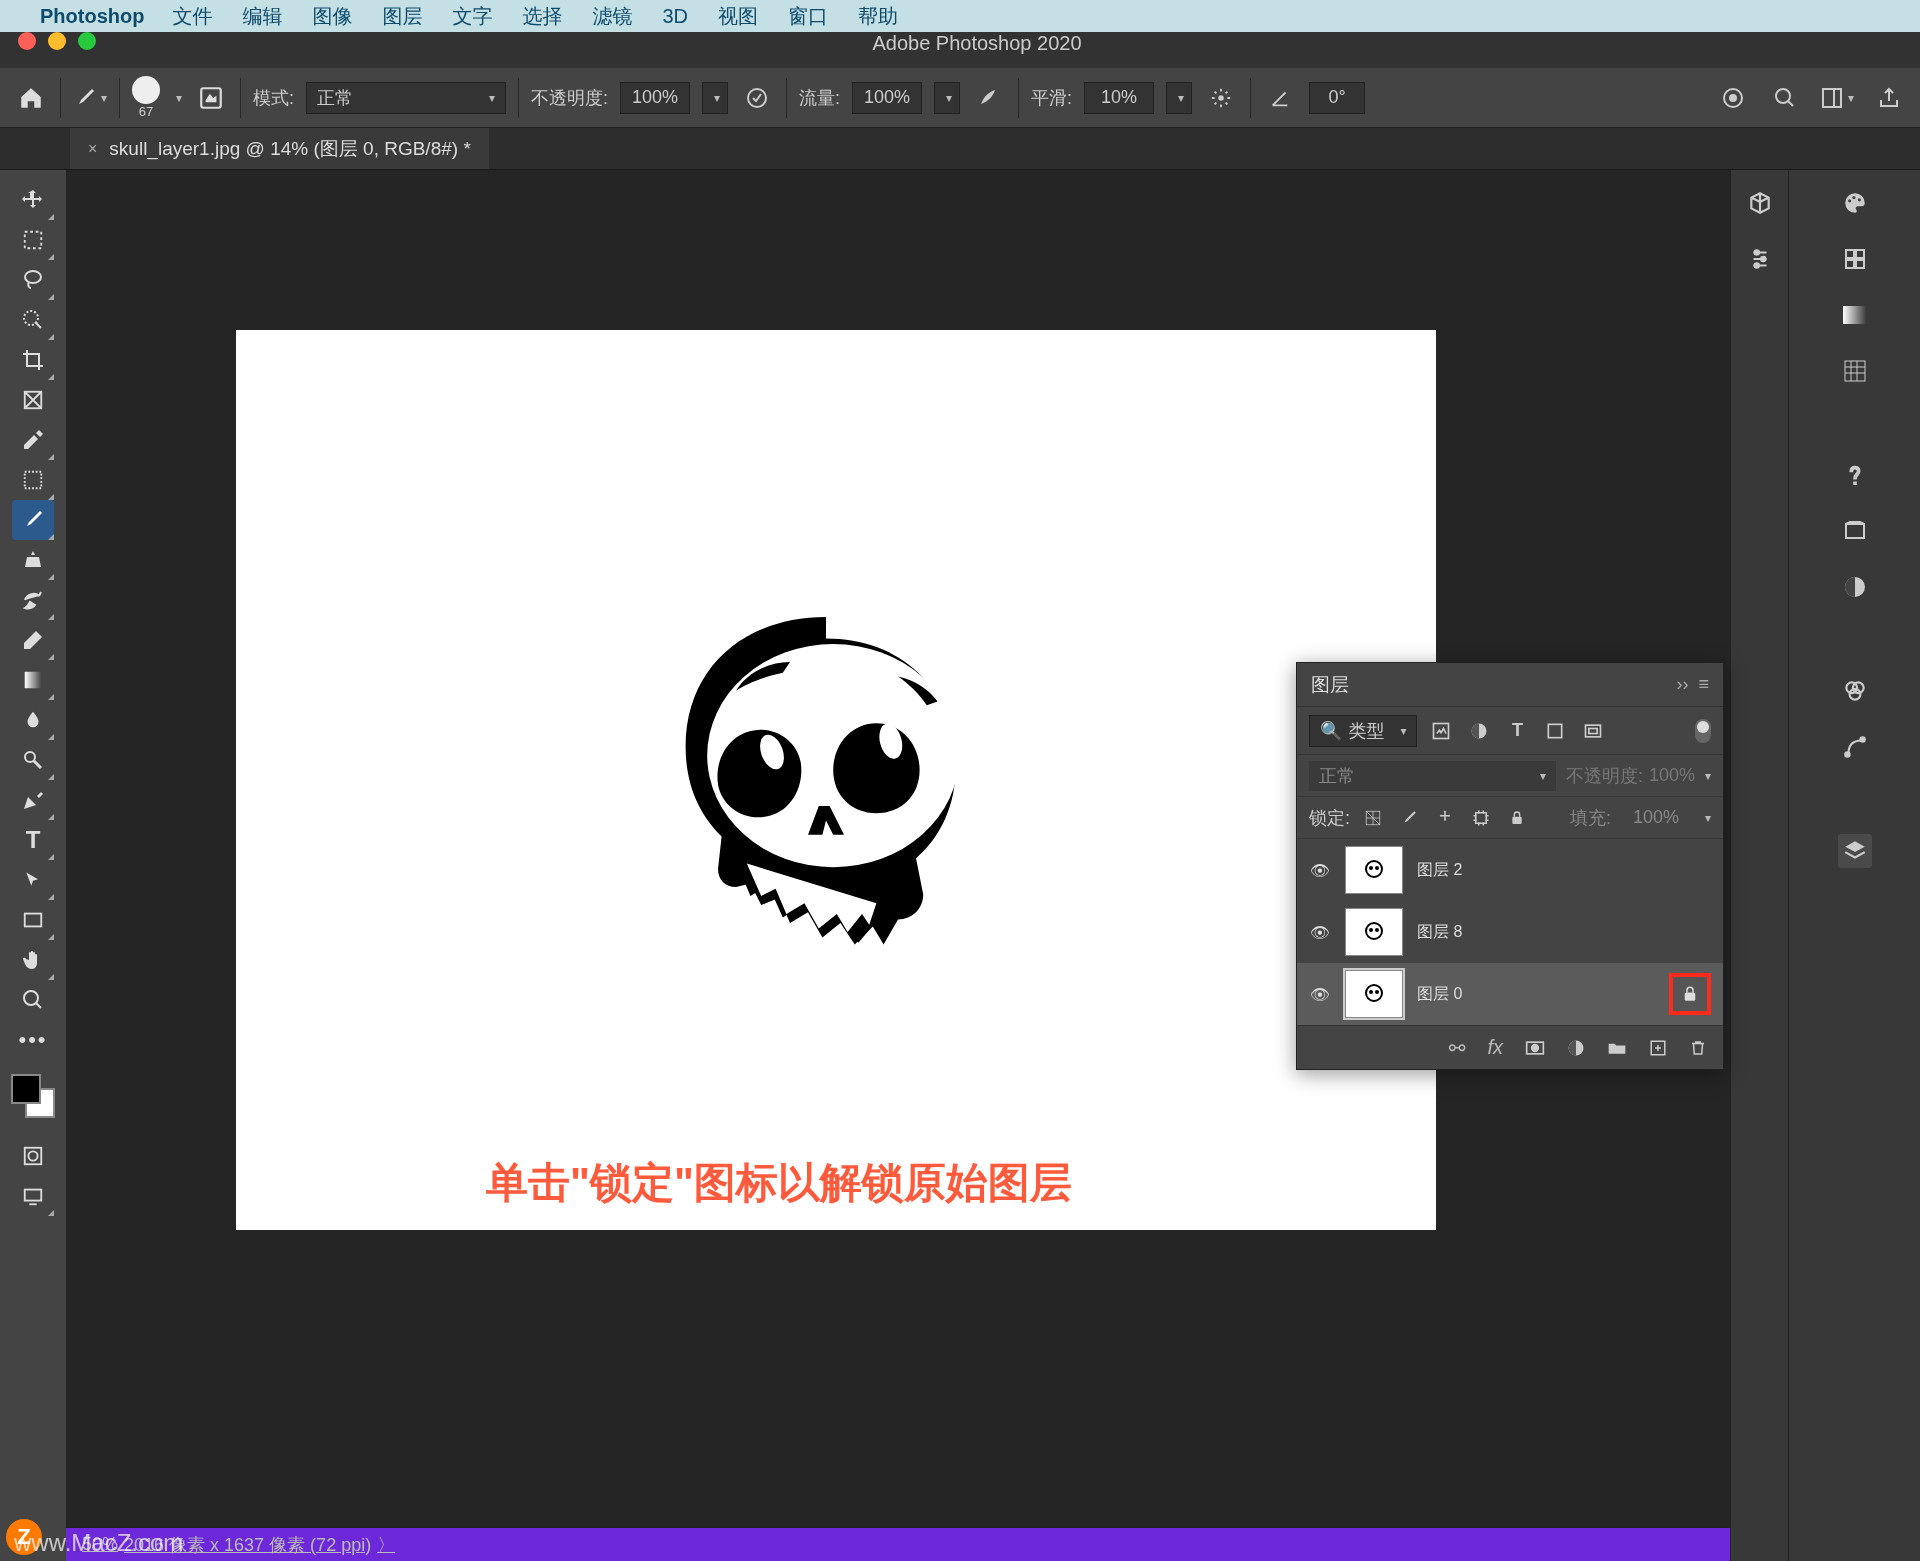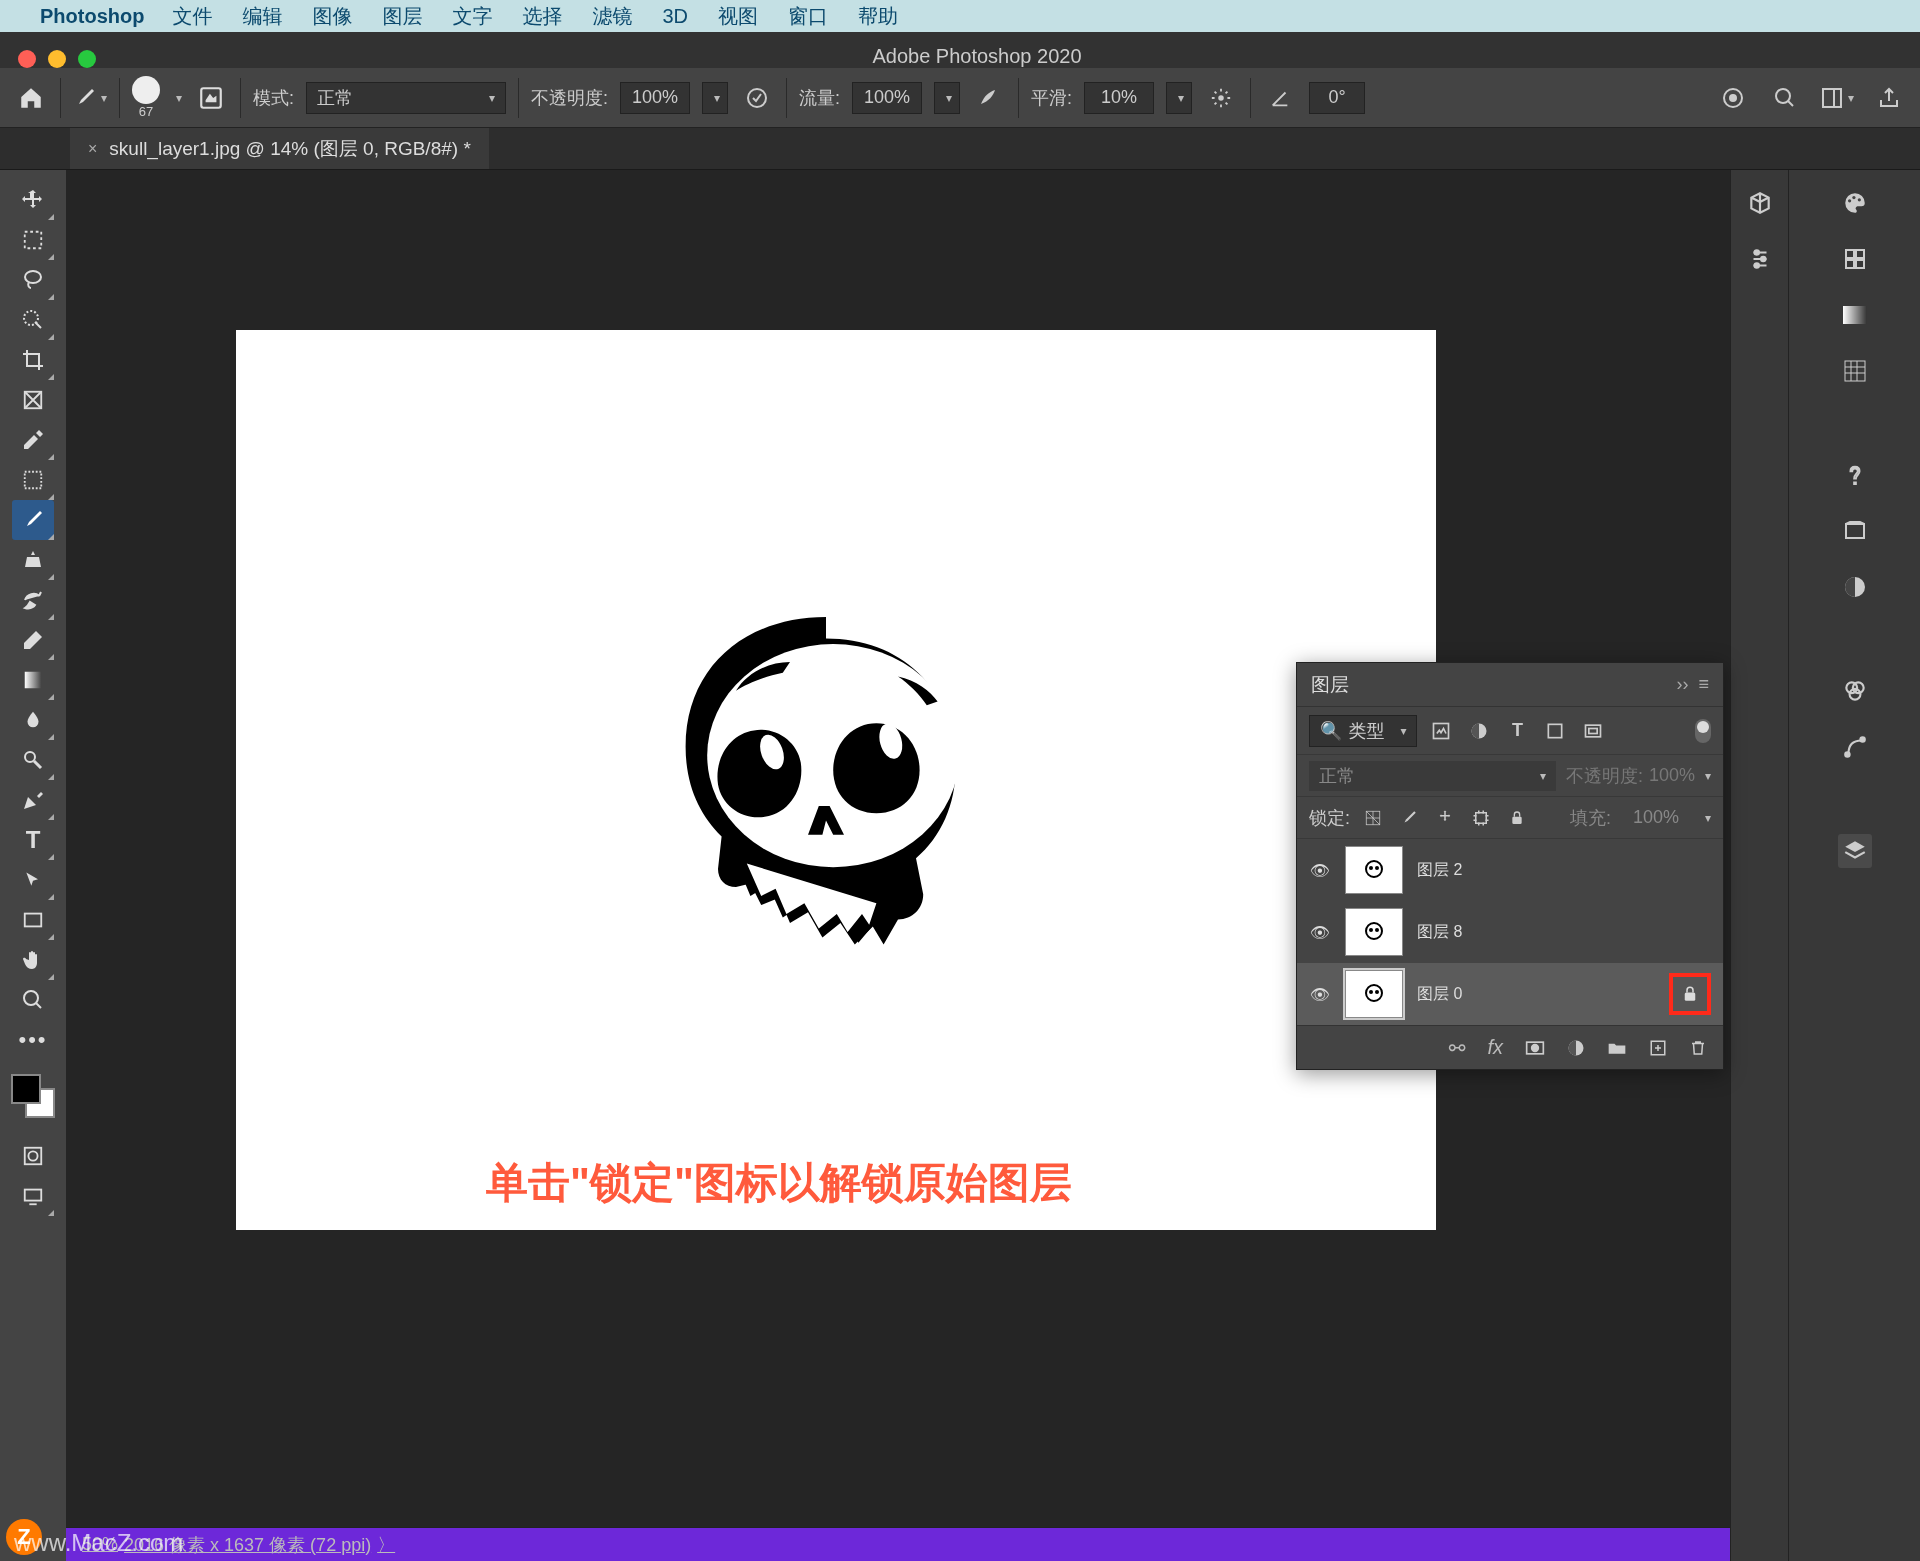--- a/index.html
+++ b/index.html
@@ -6,21 +6,21 @@
 body { width:1920px; height:1561px; background:#111; overflow:hidden; position:relative; }
 
 
 .macmenu { height:32px; background:#c4e0e4; display:flex; align-items:center; padding:0 18px; font-size:20px; color:#0c4a6e; font-weight:500; }
 .macmenu .apple { font-size:22px; margin-right:22px; }
 .macmenu .app { font-weight:700; margin-right:28px; }
 .macmenu span.m { margin-right:30px; cursor:default; }
 
 
 .window { position:absolute; top:32px; left:0; right:0; bottom:0; background:#323232; }
-.titlebar { height:36px; background:#323232; display:flex; align-items:flex-end; }
+.titlebar { height:36px; background:#323232; display:flex; align-items:flex-start; }
 .traffic { display:flex; gap:12px; padding:0 18px; }
 .dot { width:18px; height:18px; border-radius:50%; }
 .dot.r{background:#ff5f56}.dot.y{background:#ffbd2e}.dot.g{background:#27c93f}
 .wtitle { flex:1; text-align:center; color:#ccc; font-size:20px; }
 
 
 .optbar { height:60px; background:#444; display:flex; align-items:center; padding:0 14px; gap:12px; border-bottom:1px solid #222; color:#ccc; font-size:18px; }
 .optbar .ico { width:34px; height:34px; display:flex; align-items:center; justify-content:center; color:#ccc; }
 .optbar .sep { width:1px; height:40px; background:#2a2a2a; }
 .brushprev { display:flex; flex-direction:column; align-items:center; }

